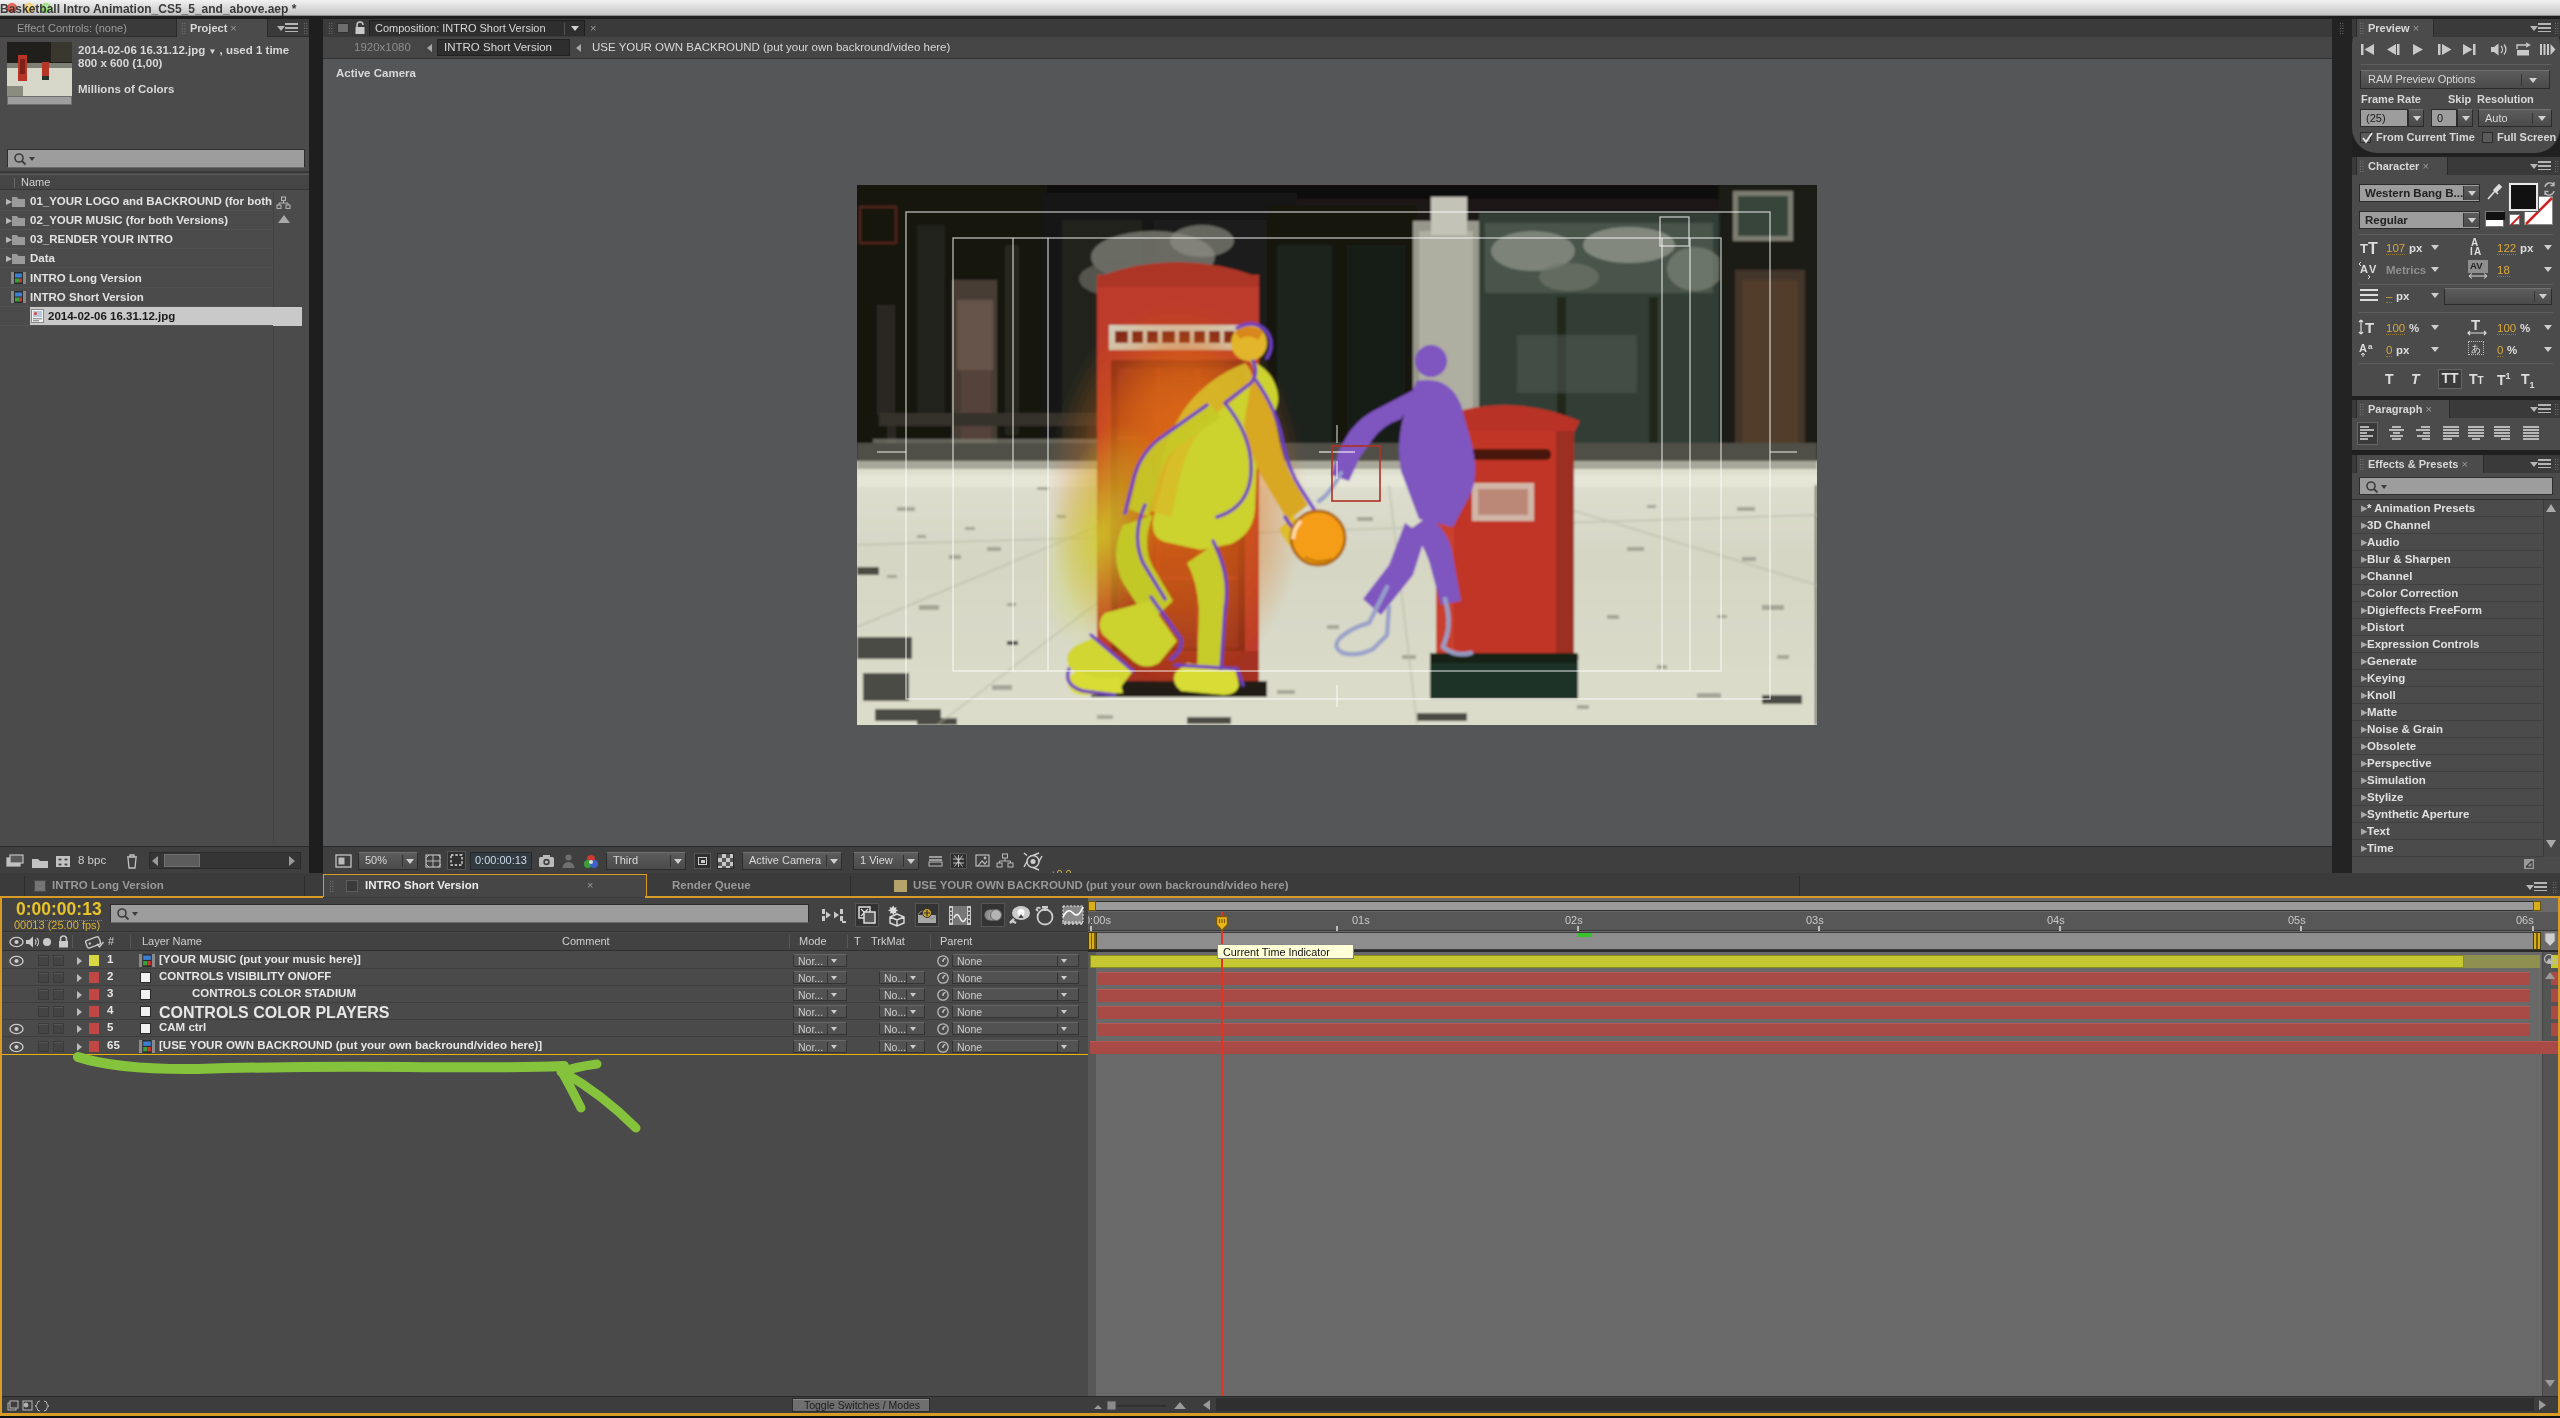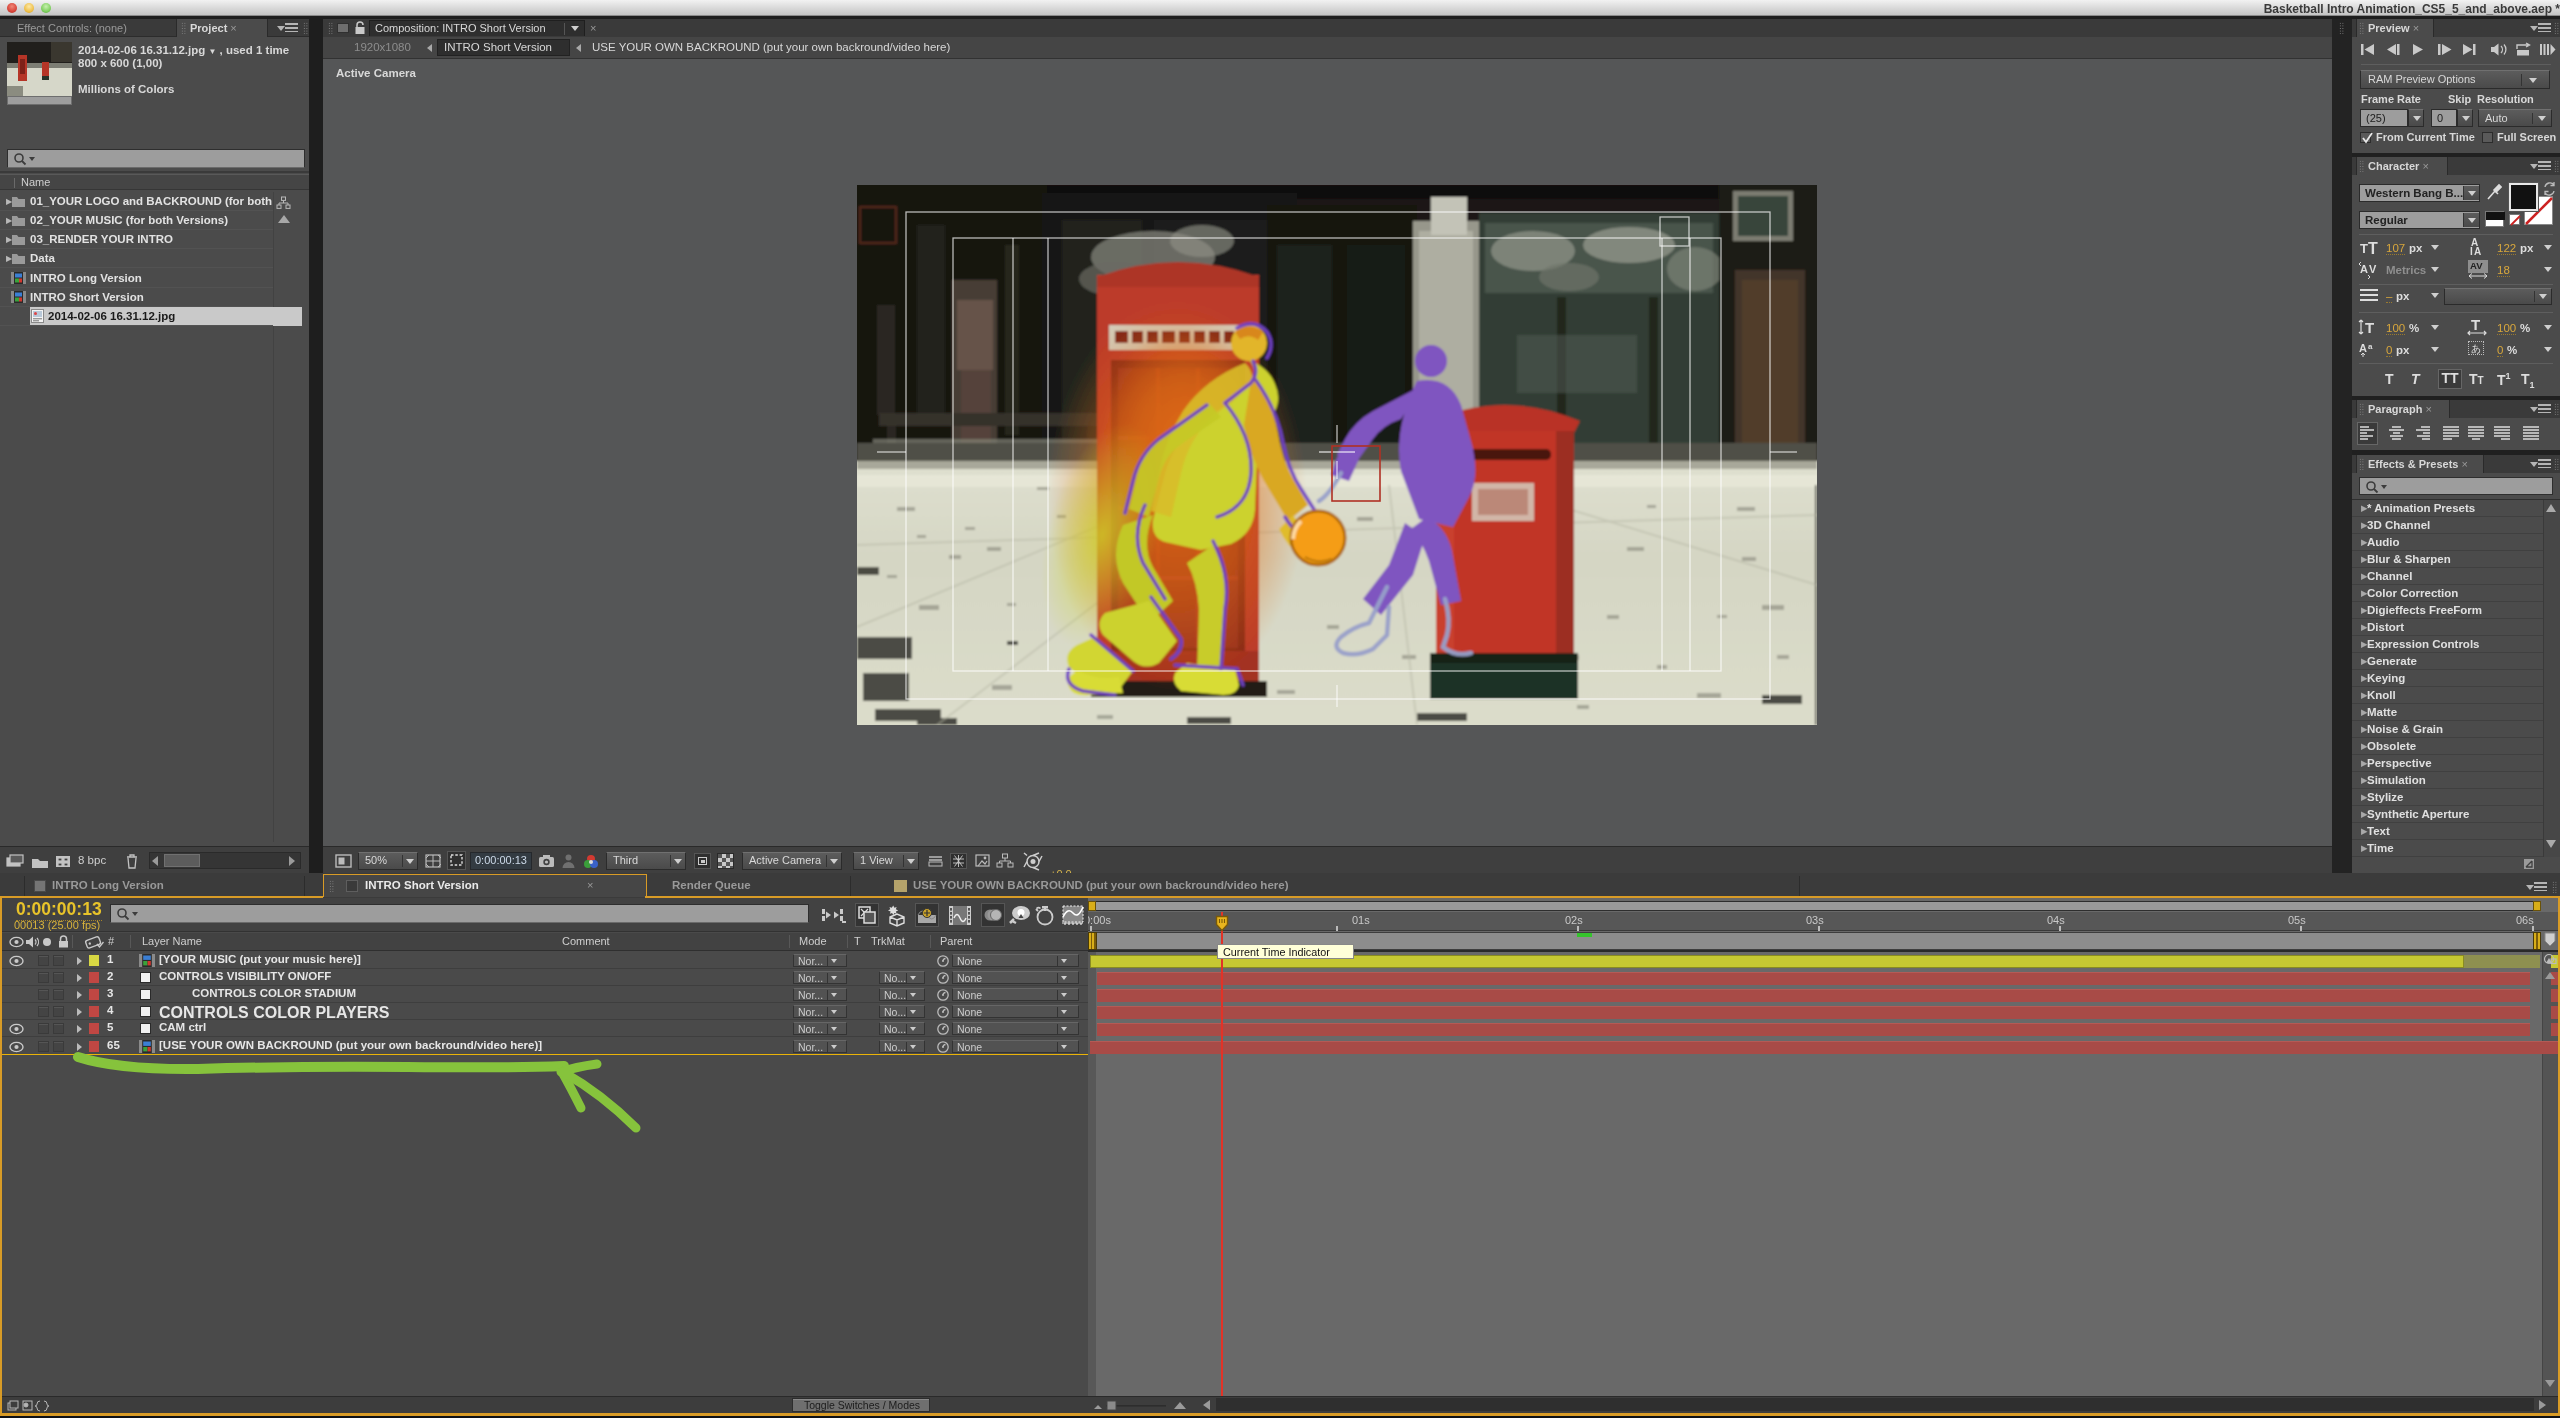--- a/index.html
+++ b/index.html
@@ -25,21 +25,21 @@
   .fxrow span.nm{color:#e0e0e0;font-size:11.5px;font-weight:bold;white-space:nowrap;}
 </style>
 </head>
 <body>
 <div id="stage">
 
   <div class="abs" style="left:0;top:0;width:2560px;height:16px;background:linear-gradient(#f2f2f2,#c4c4c4);border-bottom:1px solid #8a8a8a;"></div>
   <div class="abs" style="left:7px;top:3px;width:10px;height:10px;border-radius:50%;background:radial-gradient(circle at 50% 35%,#f08878,#d8453a 60%,#a82a20);"></div>
   <div class="abs" style="left:24px;top:3px;width:10px;height:10px;border-radius:50%;background:radial-gradient(circle at 50% 35%,#fce9a8,#efc04a 60%,#c9941f);"></div>
   <div class="abs" style="left:41px;top:3px;width:10px;height:10px;border-radius:50%;background:radial-gradient(circle at 50% 35%,#c8f0b0,#7fd05f 60%,#4a9e32);"></div>
-  <div class="abs txt b" style="left:0;top:2px;width:2560px;text-align:right;color:#3a3a3a;font-size:12px;">Basketball Intro Animation_CS5_5_and_above.aep *</div>
+  <div class="abs txt b" style="left:0;top:2px;width:2560px;text-align:left;color:#3a3a3a;font-size:12px;">Basketball Intro Animation_CS5_5_and_above.aep *</div>
 
   <div id="leftpanel" class="abs" style="left:0;top:19px;width:309px;height:856px;background:#4b4b4b;">
 
     <div class="abs tabbar" style="left:0;top:0;width:309px;height:18px;border-bottom:1px solid #2c2c2c;"></div>
     <div class="abs txt dim" style="left:17px;top:3px;">Effect Controls: (none)</div>
     <div class="abs" style="left:176px;top:0;width:92px;height:18px;background:#4b4b4b;border-left:1px solid #2a2a2a;border-right:1px solid #2a2a2a;"></div>
     <div class="dots abs" style="left:181px;top:3px;"></div>
     <div class="abs txt b" style="left:190px;top:3px;">Project <span style="color:#9a9a9a;font-weight:normal;">×</span></div>
     <div class="abs" style="left:277px;top:7px;width:0;height:0;border-left:4px solid transparent;border-right:4px solid transparent;border-top:5px solid #b5b5b5;"></div>
     <div class="abs" style="left:285px;top:4px;width:13px;height:9px;background:repeating-linear-gradient(#b5b5b5 0 2px,transparent 2px 4px);"></div>
@@ -517,21 +517,21 @@
       <div class="abs txt" style="left:727px;top:5px;color:#d8b64d;border-bottom:1px dotted #a8863d;margin-top:16px;">+0,0</div>
     </div>
   </div>
 
   <div class="abs" style="left:2332px;top:19px;width:20px;height:874px;background:#232323;">
     <div class="dots abs" style="left:7px;top:3px;"></div>
   </div>
 
   <div id="rightcol" class="abs" style="left:2352px;top:19px;width:208px;height:874px;background:#202020;">
 
-    <div class="abs" style="left:0;top:0;width:208px;height:134px;background:#4b4b4b;">
+    <div class="abs" style="left:0;top:0;width:208px;height:134px;background:#4b4b4b;border-radius:25px;">
       <div class="abs tabbar" style="left:0;top:0;width:208px;height:18px;"></div>
       <div class="abs" style="left:4px;top:0;width:78px;height:18px;background:#4b4b4b;border-left:1px solid #2a2a2a;border-right:1px solid #2a2a2a;"></div>
       <div class="dots abs" style="left:7px;top:3px;"></div>
       <div class="abs txt b" style="left:16px;top:3px;">Preview <span style="color:#9a9a9a;font-weight:normal;">×</span></div>
       <div class="abs" style="left:178px;top:7px;width:0;height:0;border-left:4px solid transparent;border-right:4px solid transparent;border-top:5px solid #b5b5b5;"></div>
       <div class="abs" style="left:186px;top:4px;width:13px;height:9px;background:repeating-linear-gradient(#b5b5b5 0 2px,transparent 2px 4px);"></div>
       <div class="dots abs" style="left:202px;top:3px;"></div>
       <svg class="abs" style="left:8px;top:22px;" width="196" height="18" viewBox="0 0 196 18">
         <g fill="#c9c9c9">
           <rect x="1" y="3" width="2.5" height="11"></rect>

